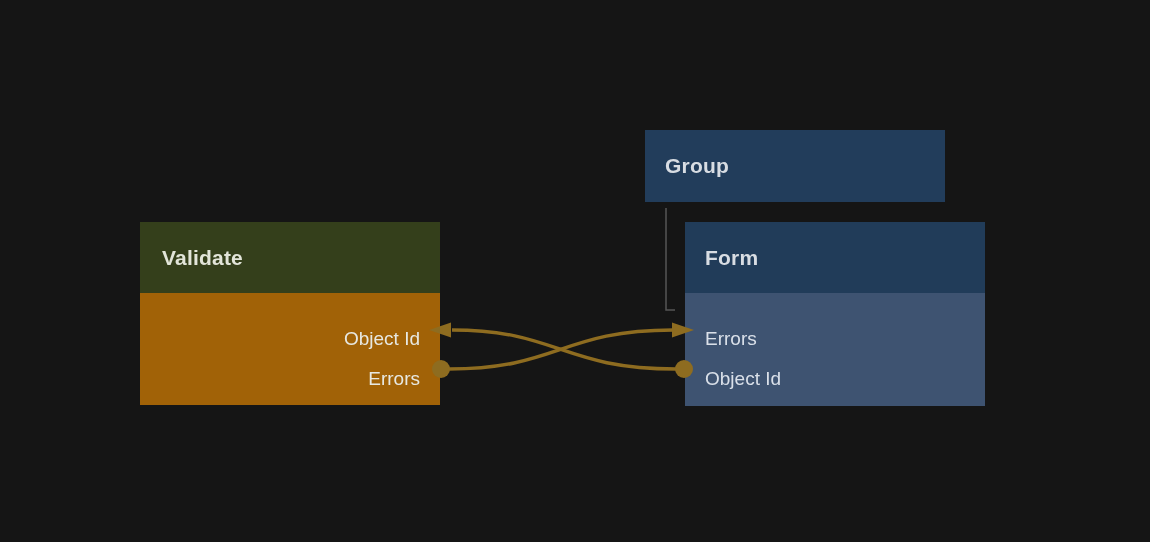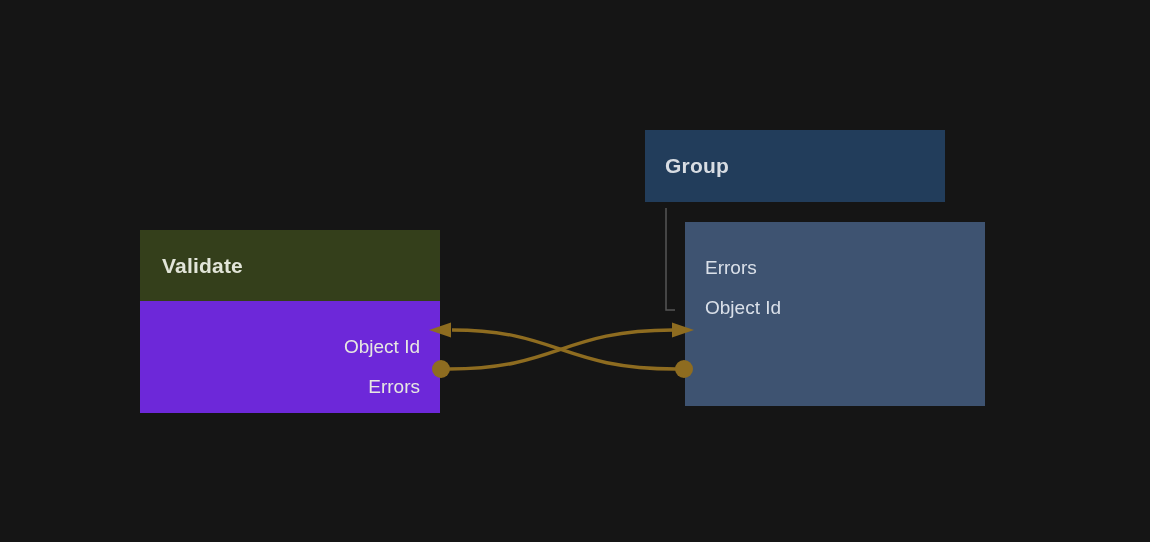--- a/index.html
+++ b/index.html
@@ -12,21 +12,21 @@
   .canvas{position:absolute;inset:0;}
   .node{position:absolute;box-sizing:border-box;}
   .node-header{
     display:flex;align-items:center;
     font-size:21px;font-weight:600;letter-spacing:.2px;
   }
   
   .node-group{left:645px;top:130px;width:300px;height:72px;background:#223d5b;}
   .node-group .node-header{height:72px;padding-left:20px;color:#d8dde3;}
   
-  .node-validate{left:140px;top:230px;width:300px;height:183px;background:#6d28d9;}
+  .node-validate{left:140px;top:222px;width:300px;height:183px;background:#a16207;}
   .node-validate .node-header{height:71px;padding-left:22px;background:#343f1b;color:#e2e5d9;}
   .node-validate .node-body{padding-top:17px;}
   .node-validate .port-row{justify-content:flex-end;padding-right:20px;color:#e7e8e2;}
   
   .node-form{left:685px;top:222px;width:300px;height:184px;background:#3e5371;}
   .node-form .node-header{height:71px;padding-left:20px;background:#213c59;color:#d8dde3;}
   .node-form .node-body{padding-top:17px;}
   .node-form .port-row{justify-content:flex-start;padding-left:20px;color:#dae0e9;}
   .port-row{
     display:flex;align-items:flex-end;height:40px;
@@ -53,20 +53,23 @@
       <div class="port-row">
         <span>Object Id</span>
       </div>
       <div class="port-row">
         <span>Errors</span>
       </div>
     </div>
   </div>
 
   <div class="node node-form">
+    <div class="node-header">
+      <span>Form</span>
+    </div>
     <div class="node-body">
       <div class="port-row">
         <span>Errors</span>
       </div>
       <div class="port-row">
         <span>Object Id</span>
       </div>
     </div>
   </div>
 

